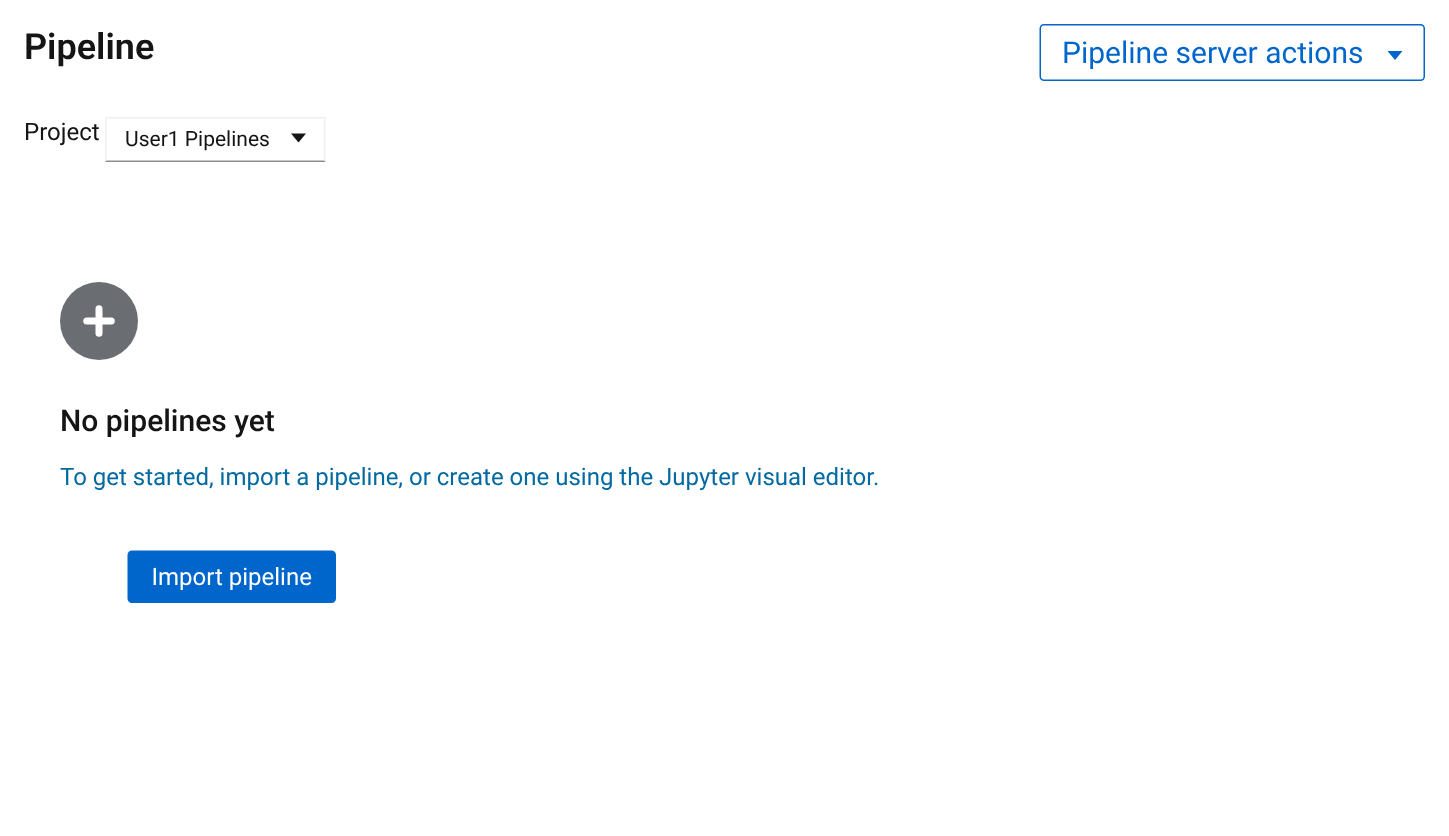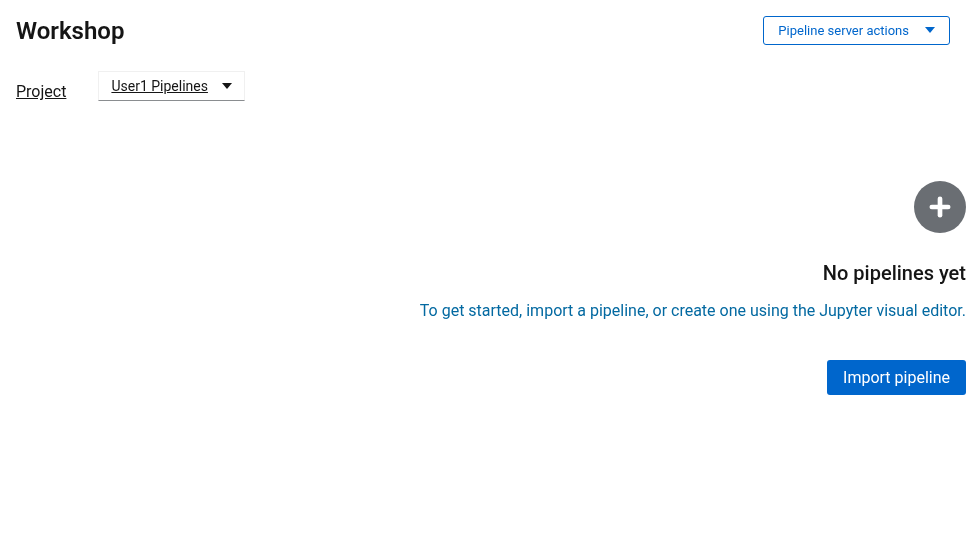--- a/index.html
+++ b/index.html
@@ -35,36 +35,35 @@
       margin-top: 4px;
       color: #151515;
     }
     .server-actions-btn {
       display: inline-flex;
       align-items: center;
       gap: 16px;
       border: 1px solid #0066cc;
       background: #fff;
       color: #0066cc;
-      font-size: 13px;
+      font-size: 20px;
       padding: 6px 14px;
       border-radius: 3px;
       cursor: pointer;
       font-family: inherit;
     }
     .server-actions-btn svg {
       width: 10px;
       height: 10px;
     }
     .project-row {
       display: flex;
-      align-items: flex-end;
-      gap: 32px;
+      align-items: flex-start;
+      gap: 4px;
       padding: 24px 16px 0 16px;
-      text-decoration: underline;
     }
     .project-label {
       font-size: 16px;
       color: #151515;
     }
     .project-select {
       display: inline-flex;
       align-items: center;
       gap: 14px;
       border: 1px solid #f0f0f0;
@@ -77,22 +76,23 @@
       font-family: inherit;
       color: #151515;
     }
     .project-select svg {
       width: 10px;
       height: 10px;
     }
     .empty-state {
       display: flex;
       flex-direction: column;
-      align-items: flex-end;
+      align-items: flex-start;
       margin-top: 80px;
+      padding-left: 40px;
     }
     .plus-circle {
       width: 52px;
       height: 52px;
       border-radius: 50%;
       background: #6a6e73;
       display: flex;
       align-items: center;
       justify-content: center;
     }
@@ -122,21 +122,21 @@
       cursor: pointer;
       font-family: inherit;
       margin-left: 45px;
     }
   </style>
 </head>
 <body>
 
 <div class="header-row">
   <div class="title-block">
-    <h1 class="page-title">Workshop</h1>
+    <h1 class="page-title">Pipeline</h1>
   </div>
   <button class="server-actions-btn">
     <span>Pipeline server actions</span>
     <span>
       <svg viewBox="0 0 10 6" fill="#0066cc">
           <path d="M0 0 L10 0 L5 6 Z"></path>
         </svg>
     </span>
   </button>
 </div>

